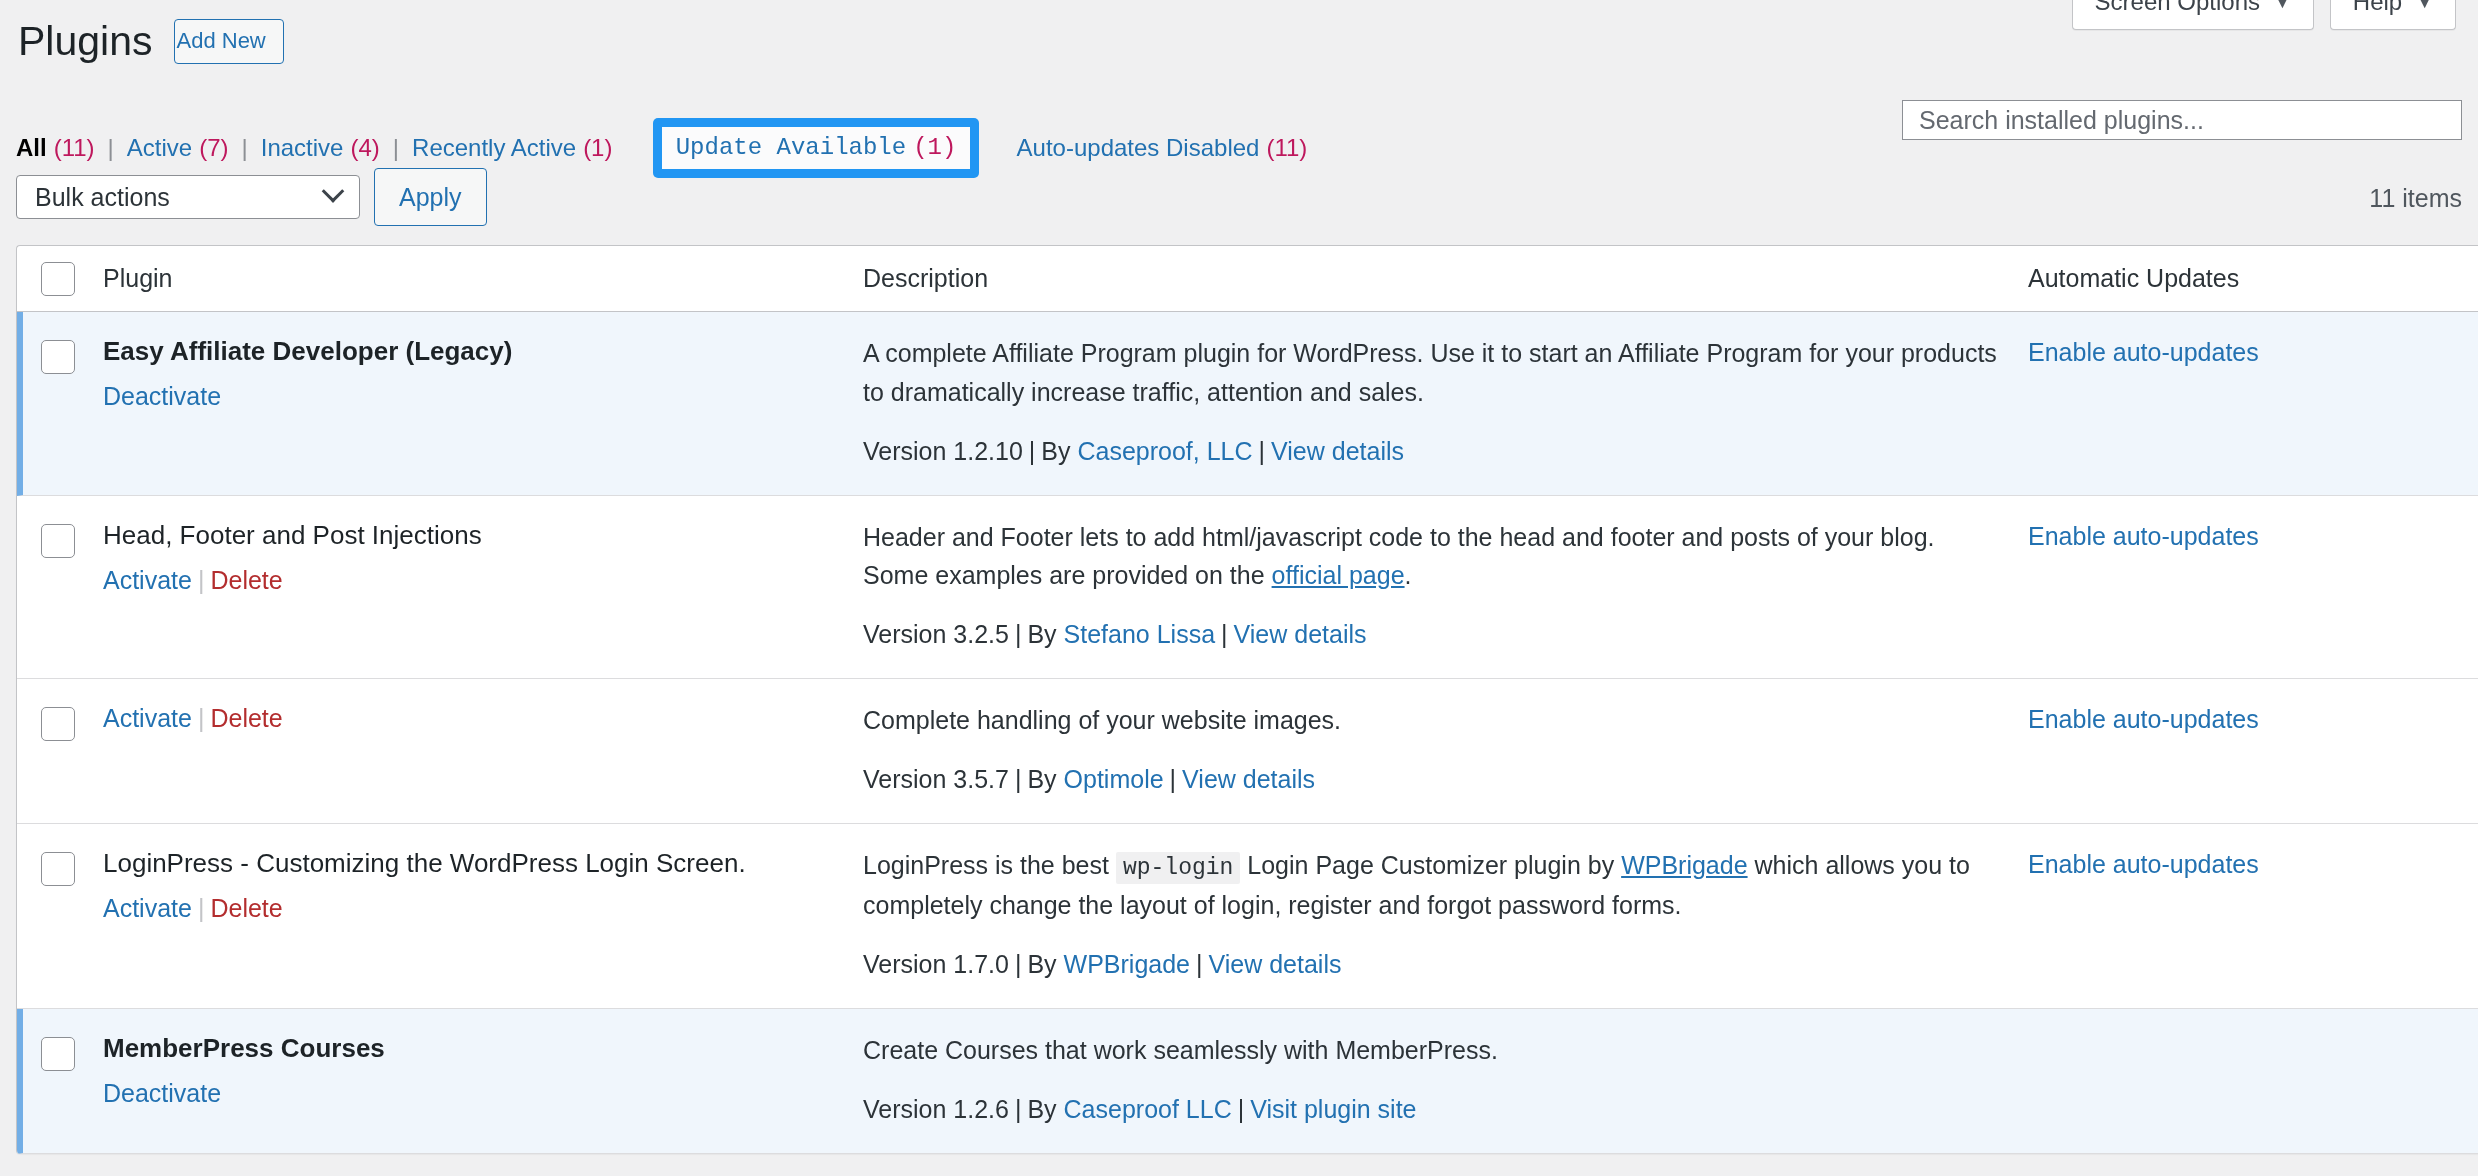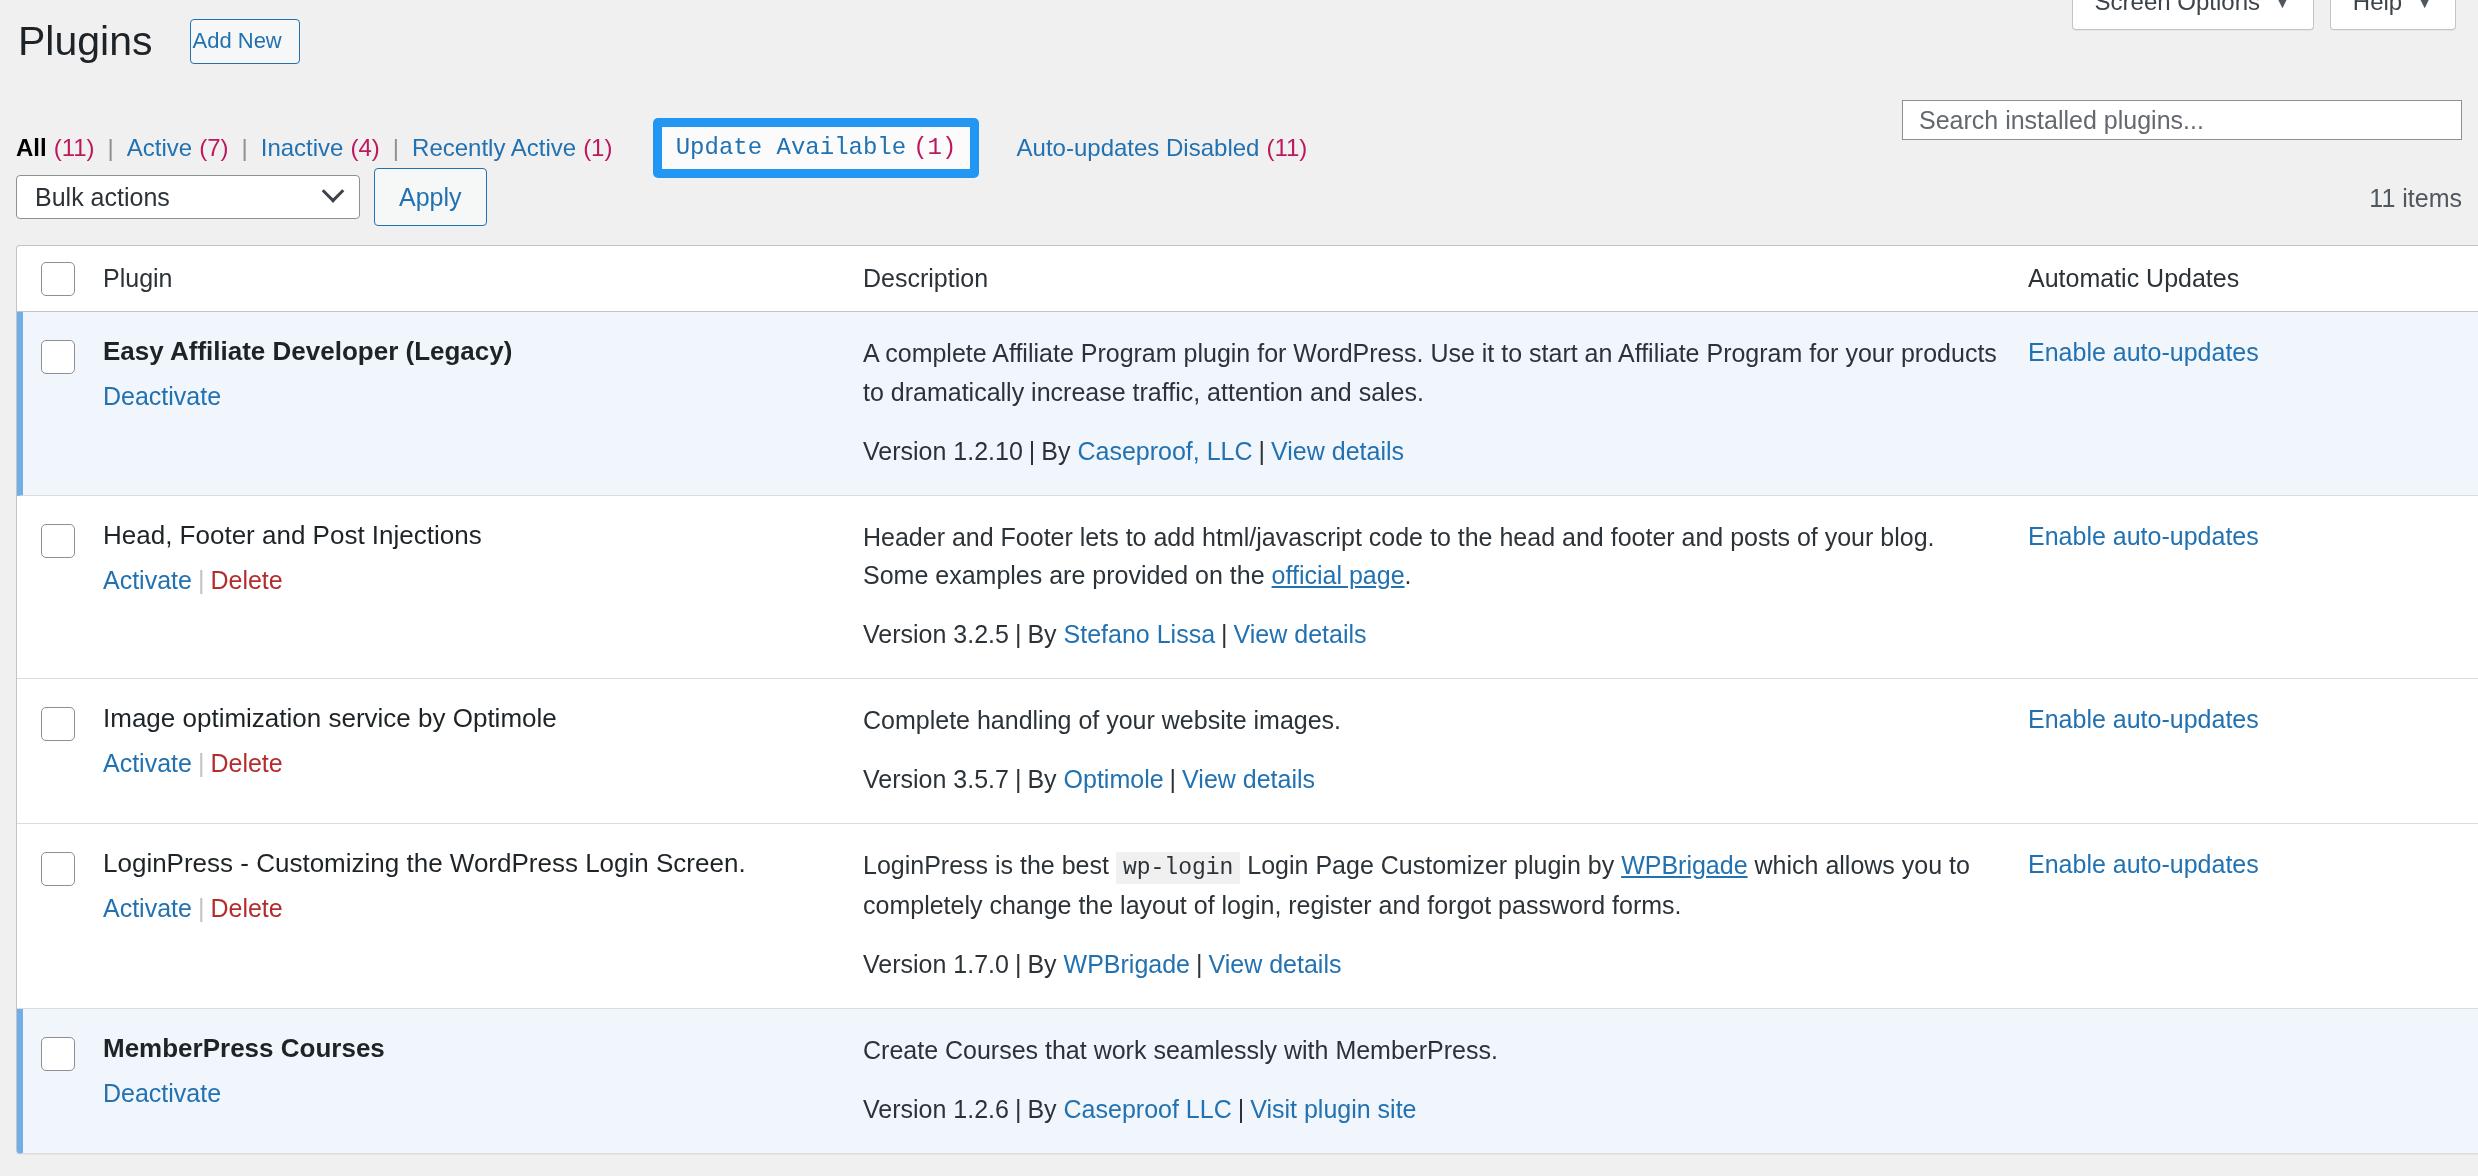--- a/index.html
+++ b/index.html
@@ -37,21 +37,21 @@
   }
   .meta-caret { font-size: 17px; color: #50575e; }
 
   
   .page-head {
     position: absolute;
     top: 18px;
     left: 18px;
     display: flex;
     align-items: center;
-    gap: 38px;
+    gap: 22px;
   }
   .page-title {
     font-size: 41px;
     font-weight: 400;
     color: #1d2327;
     line-height: 1.15;
   }
   .add-new-btn {
     font-size: 22px;
     color: #2271b1;
@@ -371,21 +371,20 @@
           <div class="plugin-desc">Header and Footer lets to add html/javascript code to the head and footer and posts of your blog. Some examples are provided on the <a>official page</a>.</div>
           <div class="plugin-meta"><span>Version 3.2.5</span><span class="bar">|</span><span>By </span><a>Stefano Lissa</a><span class="bar">|</span><a>View details</a></div>
         </div>
         <div class="col-auto"><a class="auto-link">Enable auto-updates</a></div>
       </div>
       <div class="plugin-row">
         <div class="col-check">
           <span class="cb"></span>
         </div>
         <div class="col-plugin">
-          <div class="plugin-name">Image optimization service by Optimole</div>
           <div class="row-actions"><a>Activate</a><span class="sep">|</span><a class="delete">Delete</a></div>
         </div>
         <div class="col-desc">
           <div class="plugin-desc">Complete handling of your website images.</div>
           <div class="plugin-meta"><span>Version 3.5.7</span><span class="bar">|</span><span>By </span><a>Optimole</a><span class="bar">|</span><a>View details</a></div>
         </div>
         <div class="col-auto"><a class="auto-link">Enable auto-updates</a></div>
       </div>
       <div class="plugin-row">
         <div class="col-check">

